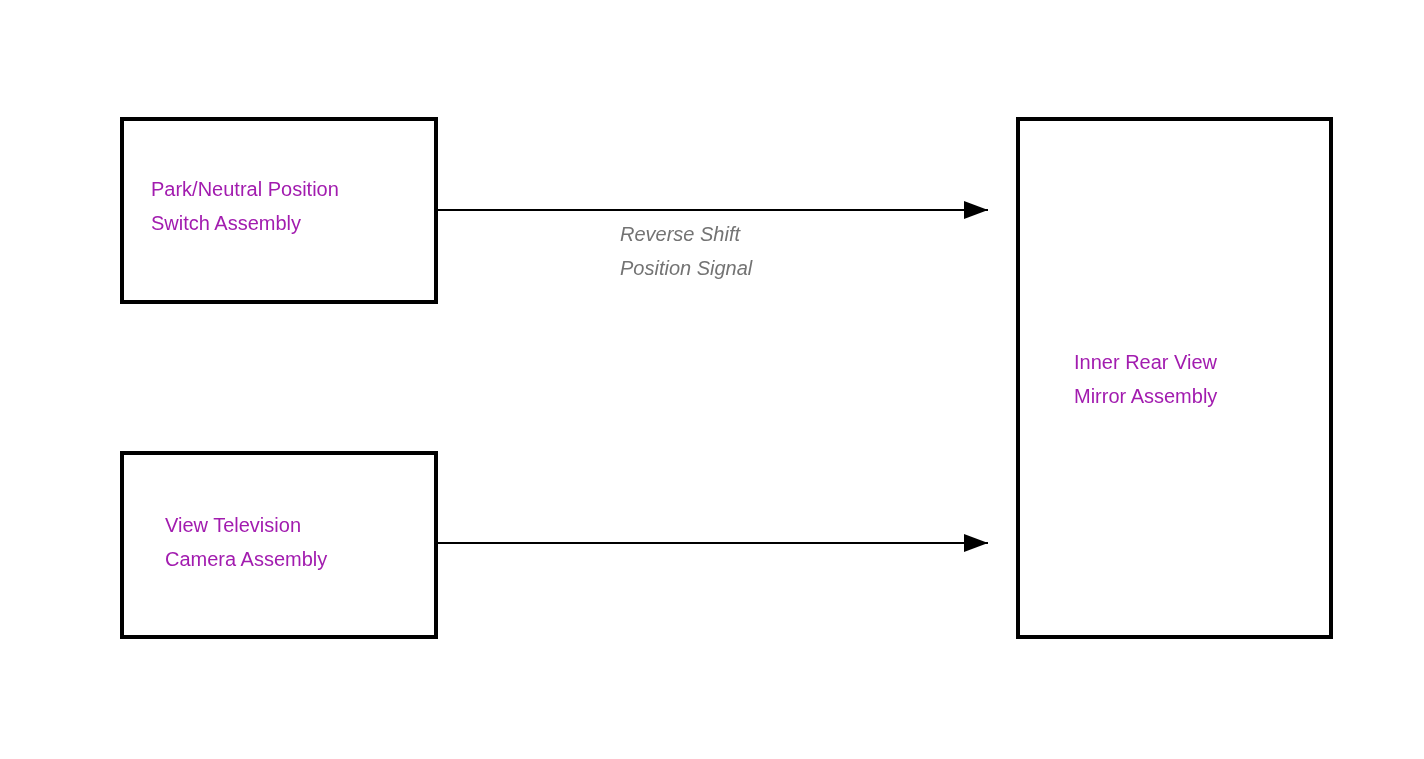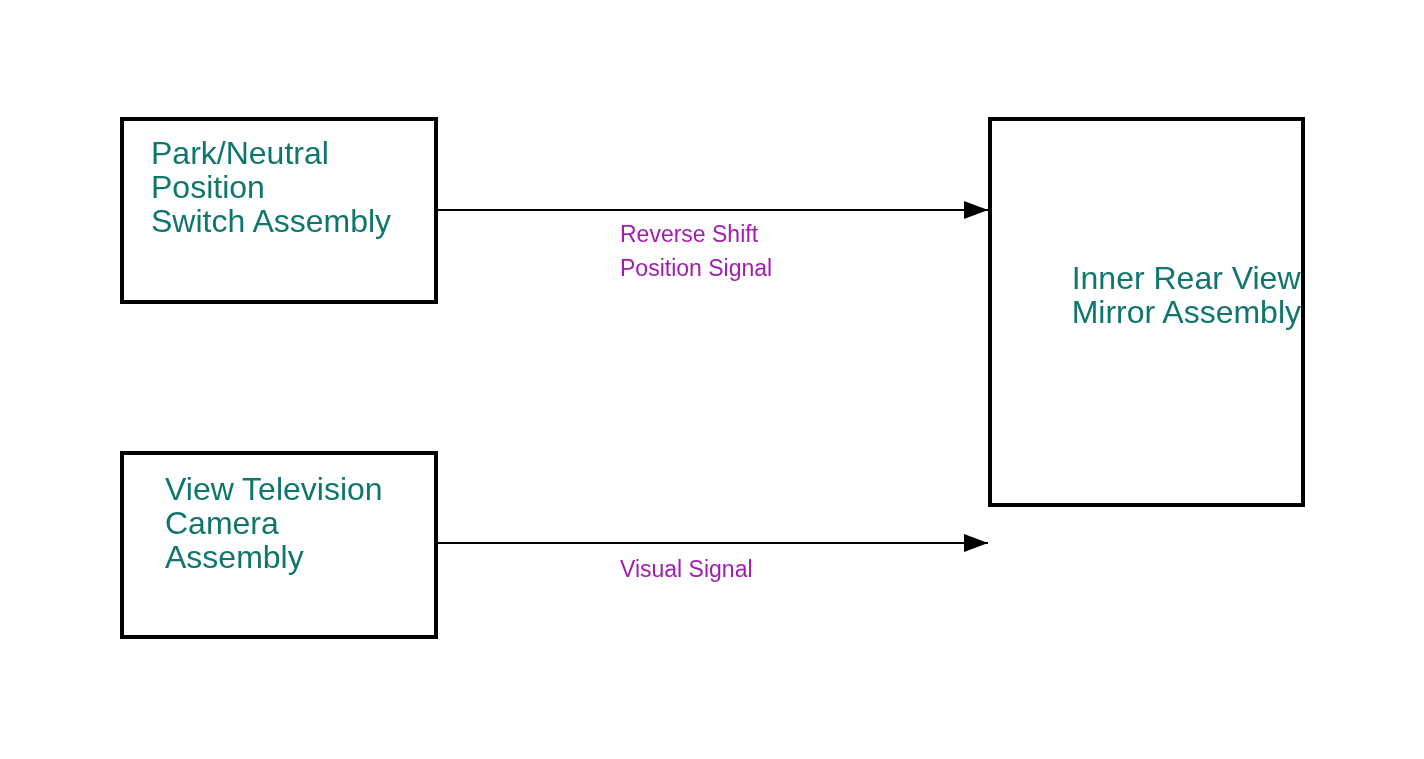--- a/index.html
+++ b/index.html
@@ -17,51 +17,51 @@
     overflow: hidden;
   }
   .node {
     position: absolute;
     border: 4px solid #000000;
     background: #ffffff;
     box-sizing: border-box;
   }
   .node-label {
     display: block;
-    font-size: 32px;
+    font-size: 20px;
     line-height: 34px;
     white-space: pre-line;
-    color: #0f766e;
+    color: #a21caf;
+    margin-top: 36px;
   }
   .node-park {
     left: 120px;
     top: 117px;
     width: 318px;
     height: 187px;
   }
   .node-park .node-label {
     padding: 15px 10px 0 27px;
   }
   .node-camera {
     left: 120px;
     top: 451px;
     width: 318px;
     height: 188px;
   }
   .node-camera .node-label {
     padding: 17px 10px 0 41px;
   }
   .node-mirror {
-    left: 988px;
+    left: 1016px;
     top: 117px;
     width: 317px;
-    height: 390px;
+    height: 522px;
     display: flex;
     align-items: center;
-    justify-content: flex-end;
   }
   .node-mirror .node-label {
     padding-left: 54px;
     padding-bottom: 34px;
   }
   .connector {
     position: absolute;
   }
   .connector-line {
     position: absolute;
@@ -85,24 +85,25 @@
     top: 209px;
     width: 550px;
   }
   .conn-visual {
     left: 438px;
     top: 542px;
     width: 550px;
   }
   .connector-label {
     position: absolute;
-    font-size: 23px;
+    font-size: 20px;
     line-height: 34px;
     white-space: pre-line;
-    color: #a21caf;
+    color: #737373;
+    font-style: italic;
   }
   .label-reverse {
     left: 620px;
     top: 217px;
   }
   .label-visual {
     left: 620px;
     top: 552px;
   }
 </style>
@@ -130,15 +131,14 @@
     <div class="connector-line" style="width: 550px;"></div>
     <div class="connector-head"></div>
   </div>
   <div class="connector-label label-reverse">Reverse Shift
 Position Signal</div>
 
   <div class="connector conn-visual">
     <div class="connector-line" style="width: 550px;"></div>
     <div class="connector-head"></div>
   </div>
-  <div class="connector-label label-visual">Visual Signal</div>
 
 </div>
 
 </body></html>

